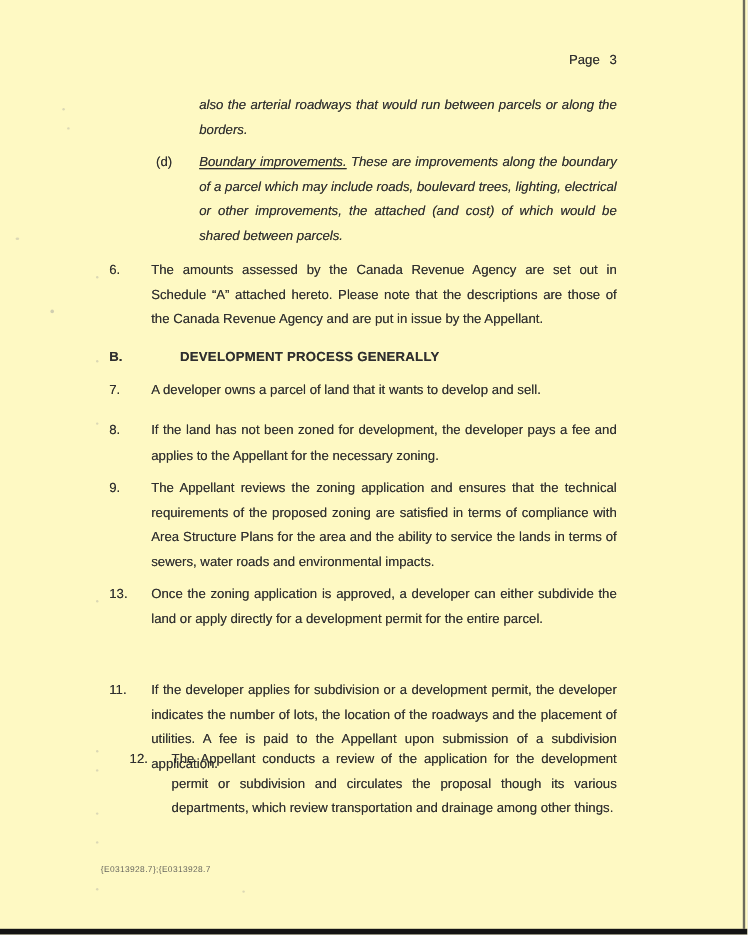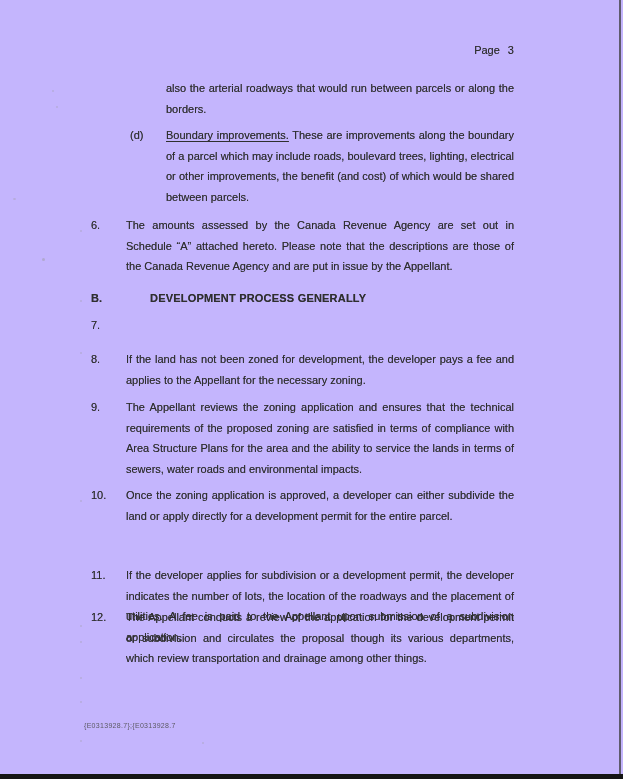--- a/index.html
+++ b/index.html
@@ -1,20 +1,20 @@
 <!DOCTYPE html>
 <html><head>
 <meta charset="utf-8">
 <style>
   html, body { margin: 0; padding: 0; background: #e8e8e8; }
   .page {
     position: relative;
     width: 623px;
     height: 779px;
-    background: #c4b5fd;
+    background: #fef9c3;
     overflow: hidden;
     font-family: "Liberation Sans", sans-serif;
     color: #2f2f2f;
   }
   .txt {
     font-size: 11px;
     line-height: 20.5px;
     text-align: justify;
     text-shadow: 0 0 0.4px rgba(45,45,45,0.65);
   }
@@ -22,21 +22,21 @@
   .num {
     position: absolute;
     left: 91px;
     top: 0;
     font-size: 11px;
     line-height: 20.5px;
     text-shadow: 0 0 0.4px rgba(45,45,45,0.65);
   }
   .sub-num { left: 130px; }
   .body-text { margin: 0 109px 0 126px; }
-  .sub-text  { margin: 0 109px 0 166px; }
+  .sub-text  { margin: 0 109px 0 166px; font-style: italic; }
   .page-number {
     position: absolute;
     top: 44px;
     right: 109px;
     font-size: 11px;
     word-spacing: 5px;
     text-shadow: 0 0 0.4px rgba(45,45,45,0.65);
   }
   .section-heading .num { font-weight: bold; }
   .section-heading .body-text {
@@ -82,58 +82,59 @@
 <div class="page">
 
   <div class="page-number">Page 3</div>
 
   <div class="block" style="top:78px;">
     <p class="txt sub-text" style="margin-top:0;">also the arterial roadways that would run between parcels or along the borders.</p>
   </div>
 
   <div class="block" style="top:125px;">
     <span class="num sub-num">(d)</span>
-    <p class="txt sub-text" style="margin-top:0;"><span class="u">Boundary improvements.</span><span>  These are improvements along the boundary of a parcel which may include roads, boulevard trees, lighting, electrical or other improvements, the benefit (and cost) of which would be shared between parcels.</span></p>
+    <p class="txt sub-text" style="margin-top:0;"><span class="u">Boundary improvements.</span><span>  These are improvements along the boundary of a parcel which may include roads, boulevard trees, lighting, electrical or other improvements, the attached (and cost) of which would be shared between parcels.</span></p>
   </div>
 
   <div class="block" style="top:215px;">
     <span class="num">6.</span>
     <p class="txt body-text" style="margin-top:0;">The amounts assessed by the Canada Revenue Agency are set out in Schedule “A” attached hereto.  Please note that the descriptions are those of the Canada Revenue Agency and are put in issue by the Appellant.</p>
   </div>
 
   <div class="block section-heading" style="top:288px;">
     <span class="num">B.</span>
     <p class="txt body-text" style="margin-top:0;">DEVELOPMENT PROCESS GENERALLY</p>
   </div>
 
   <div class="block" style="top:315px;">
     <span class="num">7.</span>
+    <p class="txt body-text" style="margin-top:0;">A developer owns a parcel of land that it wants to develop and sell.</p>
   </div>
 
   <div class="block" style="top:349px;">
     <span class="num">8.</span>
     <p class="txt body-text" style="margin-top:0;">If the land has not been zoned for development, the developer pays a fee and applies to the Appellant for the necessary zoning.</p>
   </div>
 
   <div class="block" style="top:397px;">
     <span class="num">9.</span>
     <p class="txt body-text" style="margin-top:0;">The Appellant reviews the zoning application and ensures that the technical requirements of the proposed zoning are satisfied in terms of compliance with Area Structure Plans for the area and the ability to service the lands in terms of sewers, water roads and environmental impacts.</p>
   </div>
 
   <div class="block" style="top:485px;">
-    <span class="num">10.</span>
+    <span class="num">13.</span>
     <p class="txt body-text" style="margin-top:0;">Once the zoning application is approved, a developer can either subdivide the land or apply directly for a development permit for the entire parcel.</p>
   </div>
 
   <div class="block" style="top:565px;">
     <span class="num">11.</span>
     <p class="txt body-text" style="margin-top:0;">If the developer applies for subdivision or a development permit, the developer indicates the number of lots, the location of the roadways and the placement of utilities.  A fee is paid to the Appellant upon submission of a subdivision application.</p>
   </div>
 
-  <div class="block" style="top:607px;">
+  <div class="block" style="top:623px;margin-left:17px;">
     <span class="num">12.</span>
     <p class="txt body-text" style="margin-top:0;">The Appellant conducts a review of the application for the development permit or subdivision and circulates the proposal though its various departments, which review transportation and drainage among other things.</p>
   </div>
 
   <div class="footer-stamp">{E0313928.7};{E0313928.7</div>
 
   <div class="speckle" style="left:52px; top:90px;"></div>
   <div class="speckle" style="left:56px; top:106px;"></div>
   <div class="speckle" style="left:13px; top:198px; width:3px; height:2px;"></div>
   <div class="speckle" style="left:80px; top:230px;"></div>

